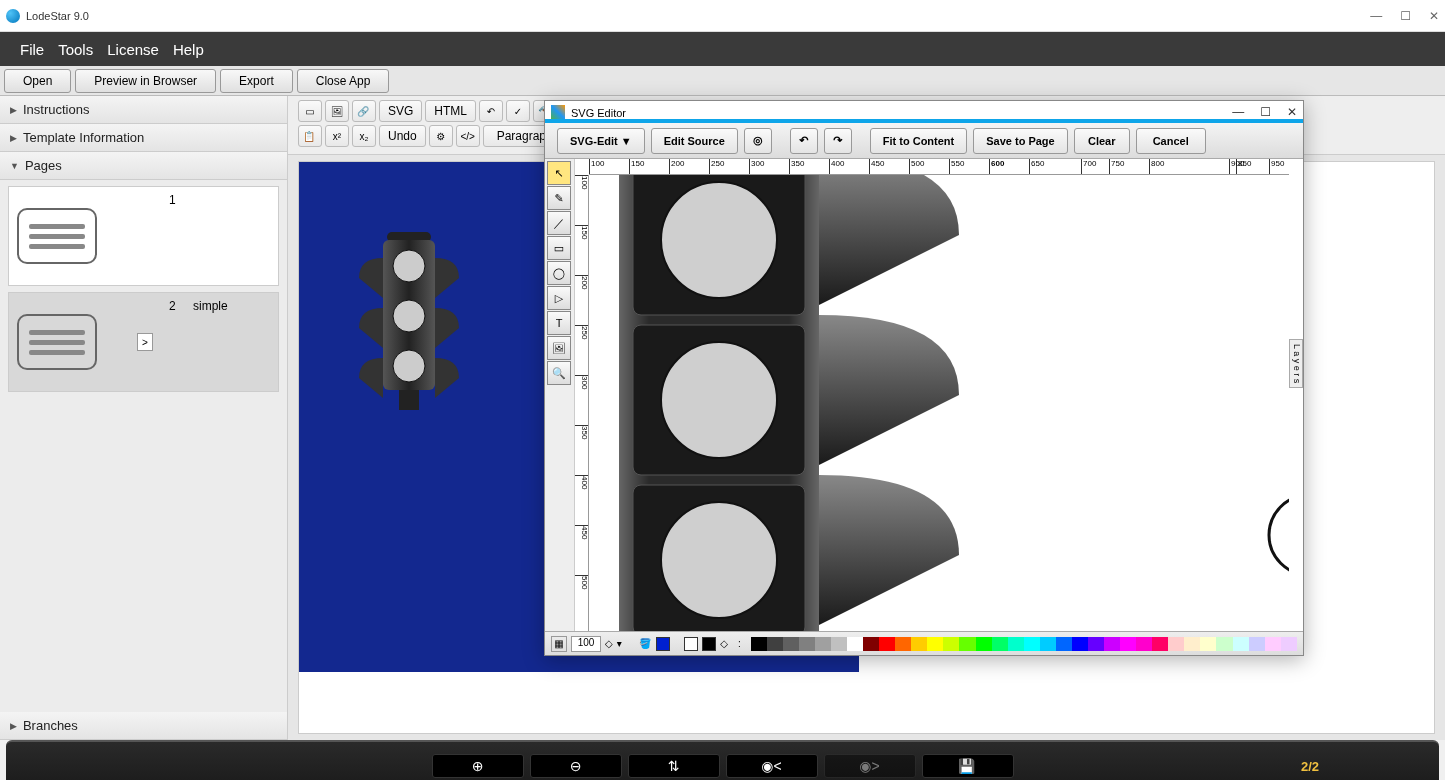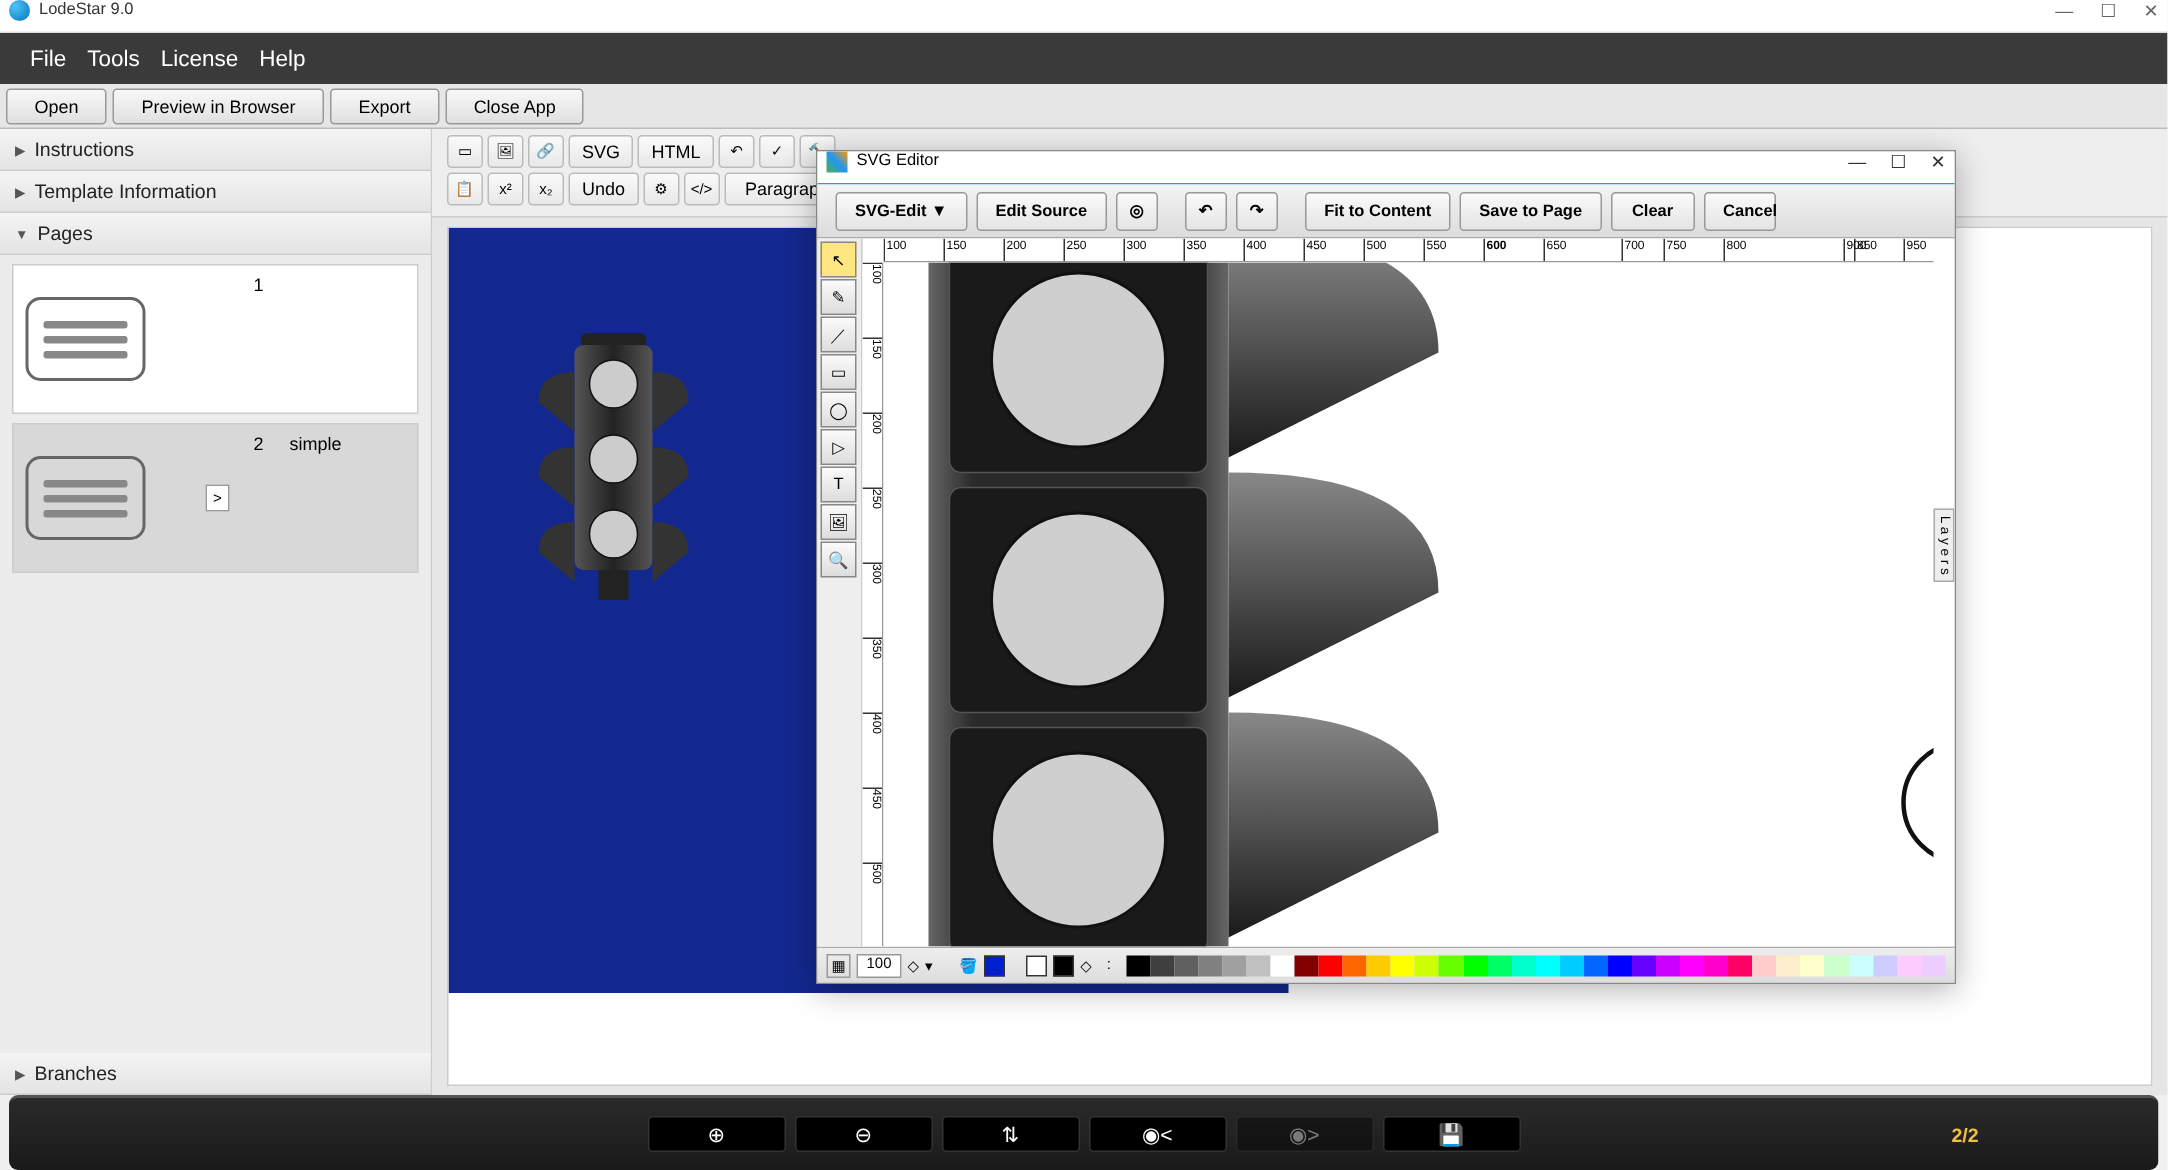--- a/index.html
+++ b/index.html
@@ -1,19 +1,19 @@
 <!DOCTYPE html>
 <html><head>
 <meta charset="utf-8">
 <style>
 * { box-sizing: border-box; margin: 0; padding: 0; font-family: Arial, sans-serif; }
 body { width: 1445px; height: 780px; background: #f0f0f0; overflow: hidden; position: relative; }
 
 
-.titlebar { height: 22px; background: #fff; display: flex; align-items: flex-start; padding: 0 6px; border-bottom: 1px solid #ddd; }
+.titlebar { height: 32px; background: #fff; display: flex; align-items: center; padding: 0 6px; border-bottom: 1px solid #ddd; }
 .titlebar .app-icon { width: 14px; height: 14px; border-radius: 50%; background: radial-gradient(circle at 30% 30%, #4fc3f7, #0277bd); margin-right: 6px; }
 .titlebar .title { font-size: 11px; color: #333; flex: 1; }
 .titlebar .winbtns { display: flex; gap: 18px; color: #666; font-size: 12px; }
 .titlebar .winbtns span { cursor: pointer; }
 
 
 .menubar { height: 34px; background: #3a3a3a; display: flex; align-items: center; padding: 0 20px; gap: 14px; }
 .menubar .mitem { color: #fff; font-size: 15px; cursor: pointer; }
 
 
@@ -44,21 +44,21 @@
 .tbrow { display: flex; gap: 3px; margin-bottom: 3px; align-items: center; }
 .tbrow .tbtn { width: 24px; height: 22px; border: 1px solid #bbb; background: linear-gradient(#fafafa,#e8e8e8); border-radius: 3px; font-size: 10px; display: flex; align-items: center; justify-content: center; cursor: pointer; }
 .tbrow .tbtn.wide { width: auto; padding: 0 8px; font-size: 12px; }
 
 .canvas-area { flex: 1; background: #fff; margin: 6px 10px; border: 1px solid #ccc; overflow: hidden; position: relative; }
 .blue-bg { width: 560px; height: 510px; background: #13288f; position: absolute; top: 0; left: 0; }
 .traffic-small { position: absolute; left: 40px; top: 60px; }
 
 
 .svg-dialog { position: absolute; left: 544px; top: 100px; width: 760px; height: 556px; background: #f0f0f0; border: 1px solid #888; box-shadow: 0 4px 20px rgba(0,0,0,0.3); display: flex; flex-direction: column; }
-.dlg-title { height: 22px; background: #fff; border-bottom: 1px solid #0ea5e9; display: flex; align-items: flex-start; padding: 0 6px; font-size: 11px; }
+.dlg-title { height: 22px; background: #fff; border-bottom: 4px solid #0ea5e9; display: flex; align-items: flex-end; padding: 0 6px; font-size: 11px; }
 .dlg-title .dicon { width: 14px; height: 14px; background: linear-gradient(45deg,#4caf50,#2196f3,#ff9800); margin-right: 6px; }
 .dlg-title .spacer { flex: 1; }
 .dlg-title .wbtn { margin-left: 16px; cursor: pointer; font-size: 12px; color: #333; }
 .dlg-toolbar { height: 36px; background: linear-gradient(#f4f4f4,#dcdcdc); border-bottom: 1px solid #aaa; display: flex; align-items: center; padding: 0 12px; gap: 6px; }
 .dlg-toolbar button { height: 26px; padding: 0 12px; background: linear-gradient(#fafafa,#e4e4e4); border: 1px solid #999; border-radius: 3px; font-size: 11px; font-weight: bold; cursor: pointer; }
 .dlg-toolbar .ibtn { width: 28px; padding: 0; }
 .dlg-body { flex: 1; display: flex; position: relative; background: #fff; overflow: hidden; }
 .tool-col { width: 30px; background: #eee; border-right: 1px solid #ccc; display: flex; flex-direction: column; gap: 1px; padding: 2px; }
 .tool-col .tool { width: 24px; height: 24px; border: 1px solid #888; background: linear-gradient(#fafafa,#ddd); display: flex; align-items: center; justify-content: center; cursor: pointer; font-size: 11px; }
 .tool-col .tool.sel { background: #ffe680; }
@@ -209,21 +209,21 @@
     <button>SVG-Edit ▼</button>
     <button>Edit Source</button>
     <button class="ibtn">◎</button>
     <div style="width:6px"></div>
     <button class="ibtn">↶</button>
     <button class="ibtn">↷</button>
     <div style="width:6px"></div>
     <button>Fit to Content</button>
     <button>Save to Page</button>
     <button style="width:56px">Clear</button>
-    <button style="width:48px">Cancel</button>
+    <button style="width:70px">Cancel</button>
   </div>
   <div class="dlg-body">
     <div class="tool-col">
       <div class="tool sel">↖</div>
       <div class="tool">✎</div>
       <div class="tool">／</div>
       <div class="tool">▭</div>
       <div class="tool">◯</div>
       <div class="tool">▷</div>
       <div class="tool">T</div>

